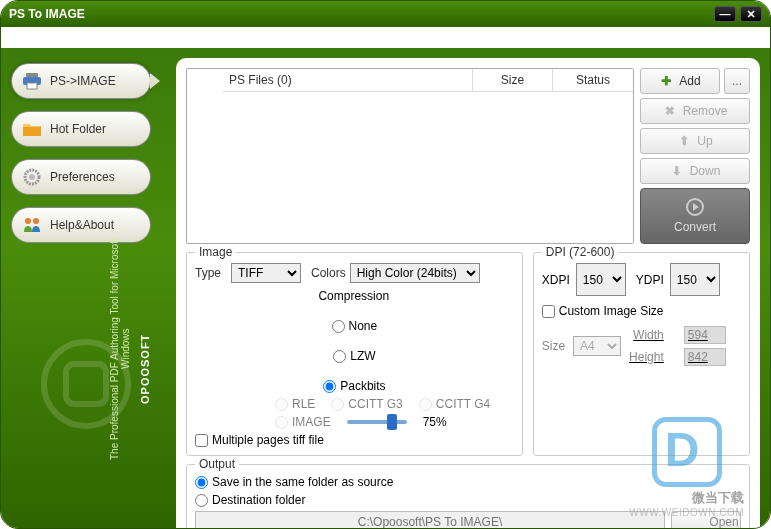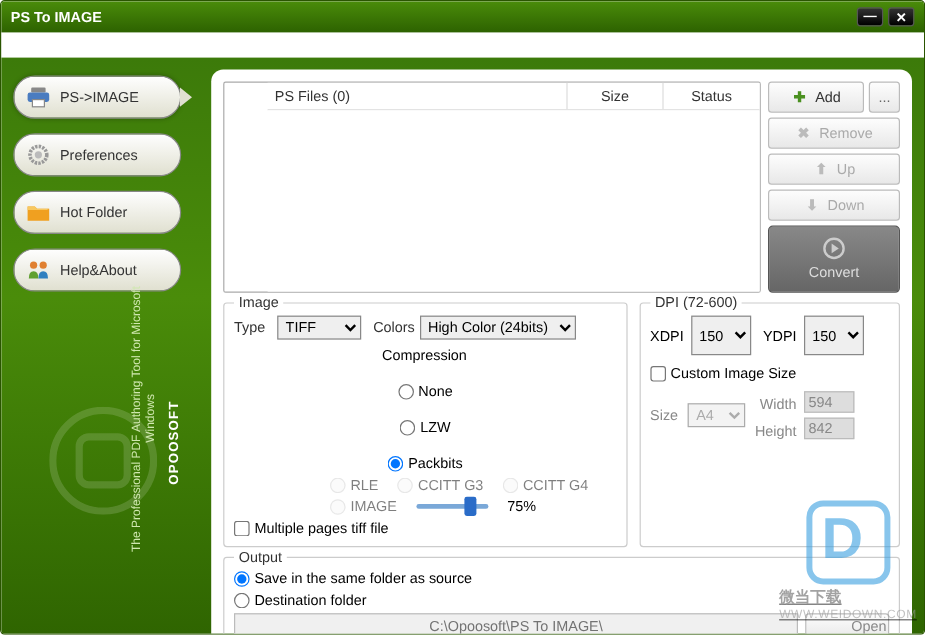--- a/index.html
+++ b/index.html
@@ -1,17 +1,17 @@
 <!DOCTYPE html>
 <html><head>
 <meta charset="utf-8">
 <style>
 * { box-sizing: border-box; margin: 0; padding: 0; font-family: Tahoma, Arial, sans-serif; font-size: 12px; }
 body { background: #fff; width: 771px; height: 529px; overflow: hidden; }
-.window { width: 771px; height: 529px; background: #fff; border: 1px solid #2a5500; border-radius: 4px; overflow: hidden; position: relative; }
+.window { width: 771px; height: 529px; background: #fff; border: 1px solid #2a5500; border-radius: 18px; overflow: hidden; position: relative; }
 .titlebar { height: 26px; background: linear-gradient(to bottom, #4a8c0a, #2d6200); display: flex; align-items: center; padding: 0 8px; color: #fff; font-weight: bold; }
 .titlebar-spacer { flex: 1; }
 .win-btn { width: 22px; height: 16px; background: linear-gradient(to bottom, #333, #000); border: 1px solid #555; border-radius: 3px; margin-left: 4px; color: #fff; display: flex; align-items: center; justify-content: center; font-weight: bold; font-size: 11px; cursor: pointer; }
 .body-area { display: flex; height: calc(100% - 26px); background: linear-gradient(to bottom, #3c7a0a 0%, #4a8c0a 40%, #2d6200 100%); margin-top: 21px; }
 .sidebar { width: 175px; padding: 15px 10px; position: relative; }
 .nav-btn { width: 140px; height: 36px; margin-bottom: 12px; background: linear-gradient(to bottom, #fefefe, #e0e0d0); border: 1px solid #888; border-radius: 18px; display: flex; align-items: center; padding-left: 8px; cursor: pointer; color: #333; position: relative; }
 .nav-btn.active { box-shadow: 0 0 4px rgba(0,0,0,0.3); }
 .nav-btn.active::after { content: ''; position: absolute; right: -10px; top: 50%; transform: translateY(-50%); border-left: 10px solid #e0e0d0; border-top: 8px solid transparent; border-bottom: 8px solid transparent; }
 .nav-icon { width: 24px; height: 20px; margin-right: 6px; display: flex; align-items: center; justify-content: center; }
 .sidebar-footer { position: absolute; bottom: 20px; left: 0; width: 175px; text-align: center; }
@@ -52,28 +52,28 @@
 .slider { width: 60px; height: 4px; background: #7aa8d8; position: relative; border-radius: 2px; }
 .slider .thumb { position: absolute; left: 40px; top: -6px; width: 10px; height: 16px; background: #2a6cc8; border-radius: 2px; }
 .check-row { display: flex; align-items: center; gap: 4px; margin-top: 4px; }
 .dpi-row { display: flex; gap: 10px; margin-bottom: 8px; }
 .dpi-item { display: flex; align-items: center; gap: 6px; }
 .num-input { width: 50px; height: 33px; border: 1px solid #888; padding: 0 2px; }
 .output-group { margin-top: 8px; }
 .path-row { display: flex; gap: 6px; margin-top: 4px; align-items: center; }
 .path-input { flex: 1; height: 22px; border: 1px solid #bbb; background: #f0f0f0; color: #737373; padding: 0 6px; text-align: center; }
 .open-btn { width: 70px; height: 22px; background: linear-gradient(to bottom, #fdfdfd, #e8e8e8); border: 1px solid #bbb; border-radius: 3px; color: #888; padding-left: 36px; }
-.watermark { position: absolute; bottom: 10px; right: 6px; opacity: 0.6; text-align: left; pointer-events: none; text-decoration: underline; }
+.watermark { position: absolute; bottom: 10px; right: 26px; opacity: 0.6; text-align: right; pointer-events: none; }
 .watermark-logo { width: 70px; height: 70px; border: 5px solid #3aa0e0; border-radius: 14px; position: relative; margin: 0 auto; }
 .watermark-logo::before { content: 'D'; position: absolute; top: 0; left: 8px; font-size: 48px; color: #3aa0e0; font-weight: bold; font-family: Arial; }
 .watermark-text { color: #666; font-size: 13px; margin-top: 2px; font-weight: bold; }
 .watermark-url { color: #999; font-size: 10px; letter-spacing: 0.5px; }
 .size-row { display: flex; align-items: center; gap: 8px; }
 .wh-col { display: flex; flex-direction: column; gap: 4px; }
-.wh-item { display: flex; align-items: flex-end; gap: 6px; justify-content: flex-end; }
+.wh-item { display: flex; align-items: center; gap: 20px; justify-content: flex-end; text-decoration: underline; }
 .grey-input { width: 42px; height: 18px; border: 1px solid #bbb; background: #ddd; color: #888; text-align: left; padding: 0 3px; }
 </style>
 </head>
 <body>
 
 <div class="window">
   <div class="titlebar">
     <span>PS To IMAGE</span>
     <div class="titlebar-spacer"></div>
     <div class="win-btn">—</div>
@@ -86,35 +86,35 @@
           <svg width="22" height="18" viewBox="0 0 22 18">
               <rect x="5" y="1" width="12" height="4" fill="#888" rx="1"></rect>
               <rect x="2" y="5" width="18" height="8" fill="#4a7cc0" rx="2"></rect>
               <rect x="6" y="11" width="10" height="6" fill="#fff" stroke="#888"></rect>
             </svg>
         </span>
         <span>PS-&gt;IMAGE</span>
       </div>
       <div class="nav-btn">
         <span class="nav-icon">
+          <svg width="22" height="18" viewBox="0 0 22 18">
+              <path d="M2 4 L8 4 L10 6 L20 6 L20 16 L2 16 Z" fill="#f0a020"></path>
+              <path d="M2 4 L8 4 L10 6 L20 6 L18 7 L2 7 Z" fill="#f8c860"></path>
+            </svg>
+        </span>
+        <span>Hot Folder</span>
+      </div>
+      <div class="nav-btn">
+        <span class="nav-icon">
           <svg width="20" height="20" viewBox="0 0 20 20">
               <circle cx="10" cy="10" r="7" fill="none" stroke="#999" stroke-width="3" stroke-dasharray="2 1"></circle>
               <circle cx="10" cy="10" r="3" fill="#bbb"></circle>
             </svg>
         </span>
         <span>Preferences</span>
-      </div>
-      <div class="nav-btn">
-        <span class="nav-icon">
-          <svg width="22" height="18" viewBox="0 0 22 18">
-              <path d="M2 4 L8 4 L10 6 L20 6 L20 16 L2 16 Z" fill="#f0a020"></path>
-              <path d="M2 4 L8 4 L10 6 L20 6 L18 7 L2 7 Z" fill="#f8c860"></path>
-            </svg>
-        </span>
-        <span>Hot Folder</span>
       </div>
       <div class="nav-btn">
         <span class="nav-icon">
           <svg width="22" height="18" viewBox="0 0 22 18">
               <circle cx="7" cy="5" r="3" fill="#e08030"></circle>
               <path d="M3 16 Q3 10 7 10 Q11 10 11 16" fill="#60a030"></path>
               <circle cx="15" cy="5" r="3" fill="#e08030"></circle>
               <path d="M11 16 Q11 10 15 10 Q19 10 19 16" fill="#3080c0"></path>
             </svg>
         </span>

